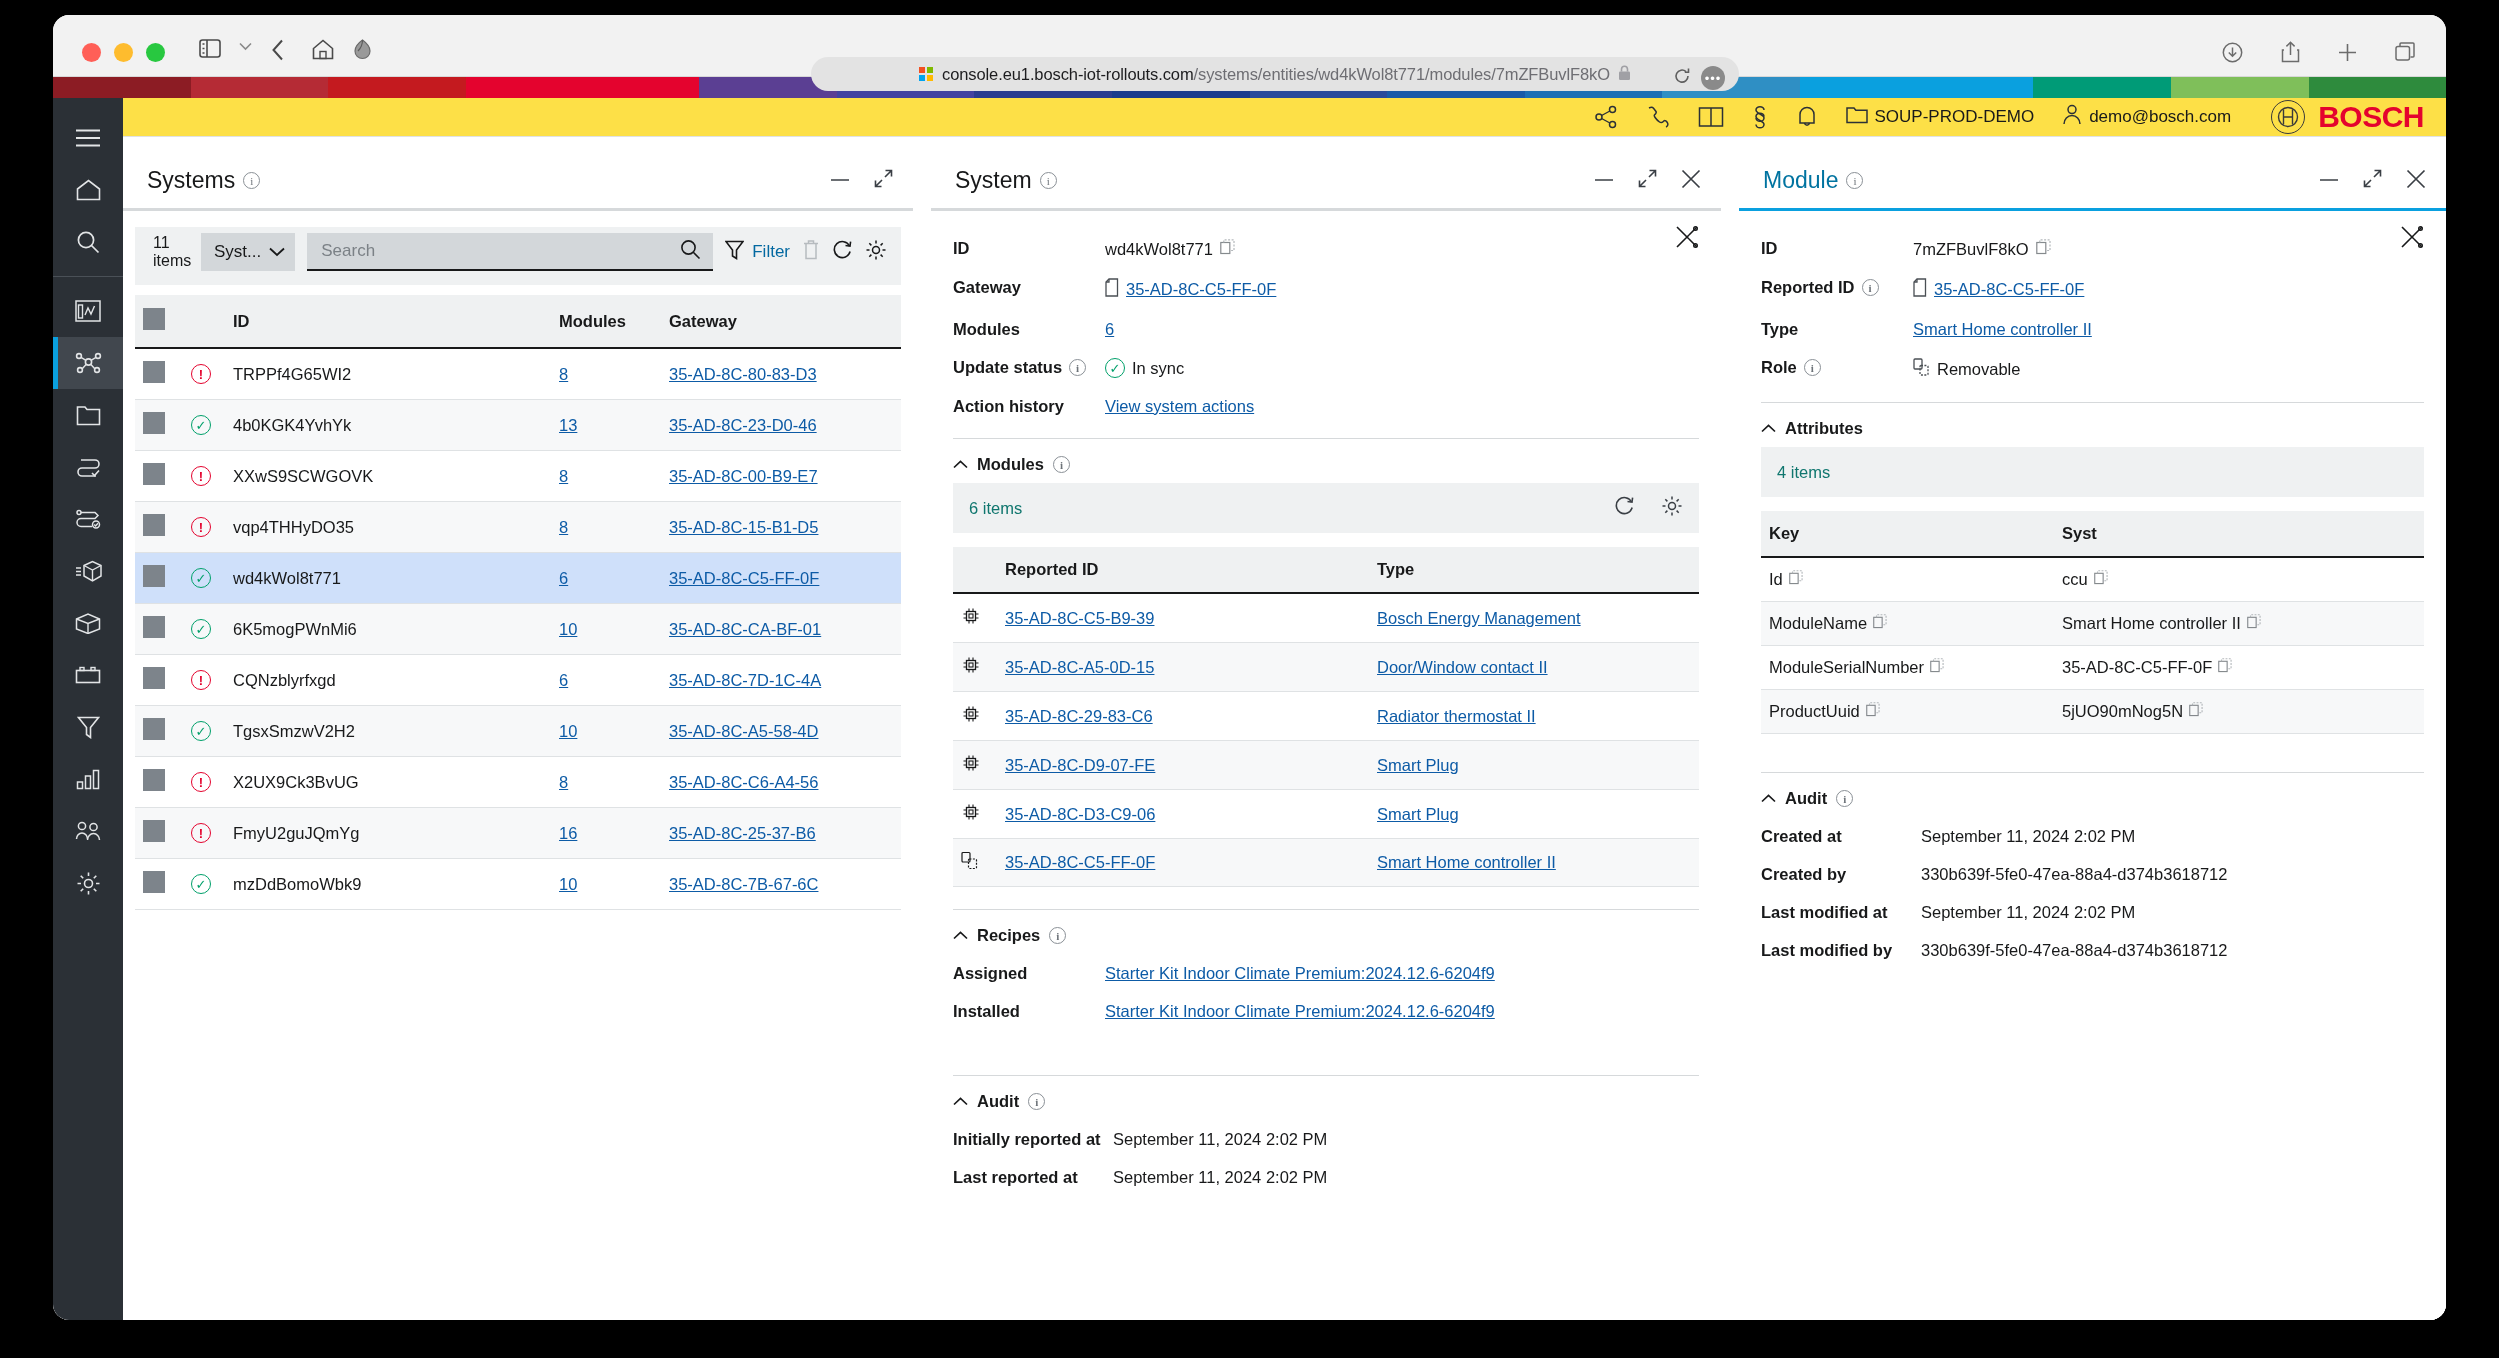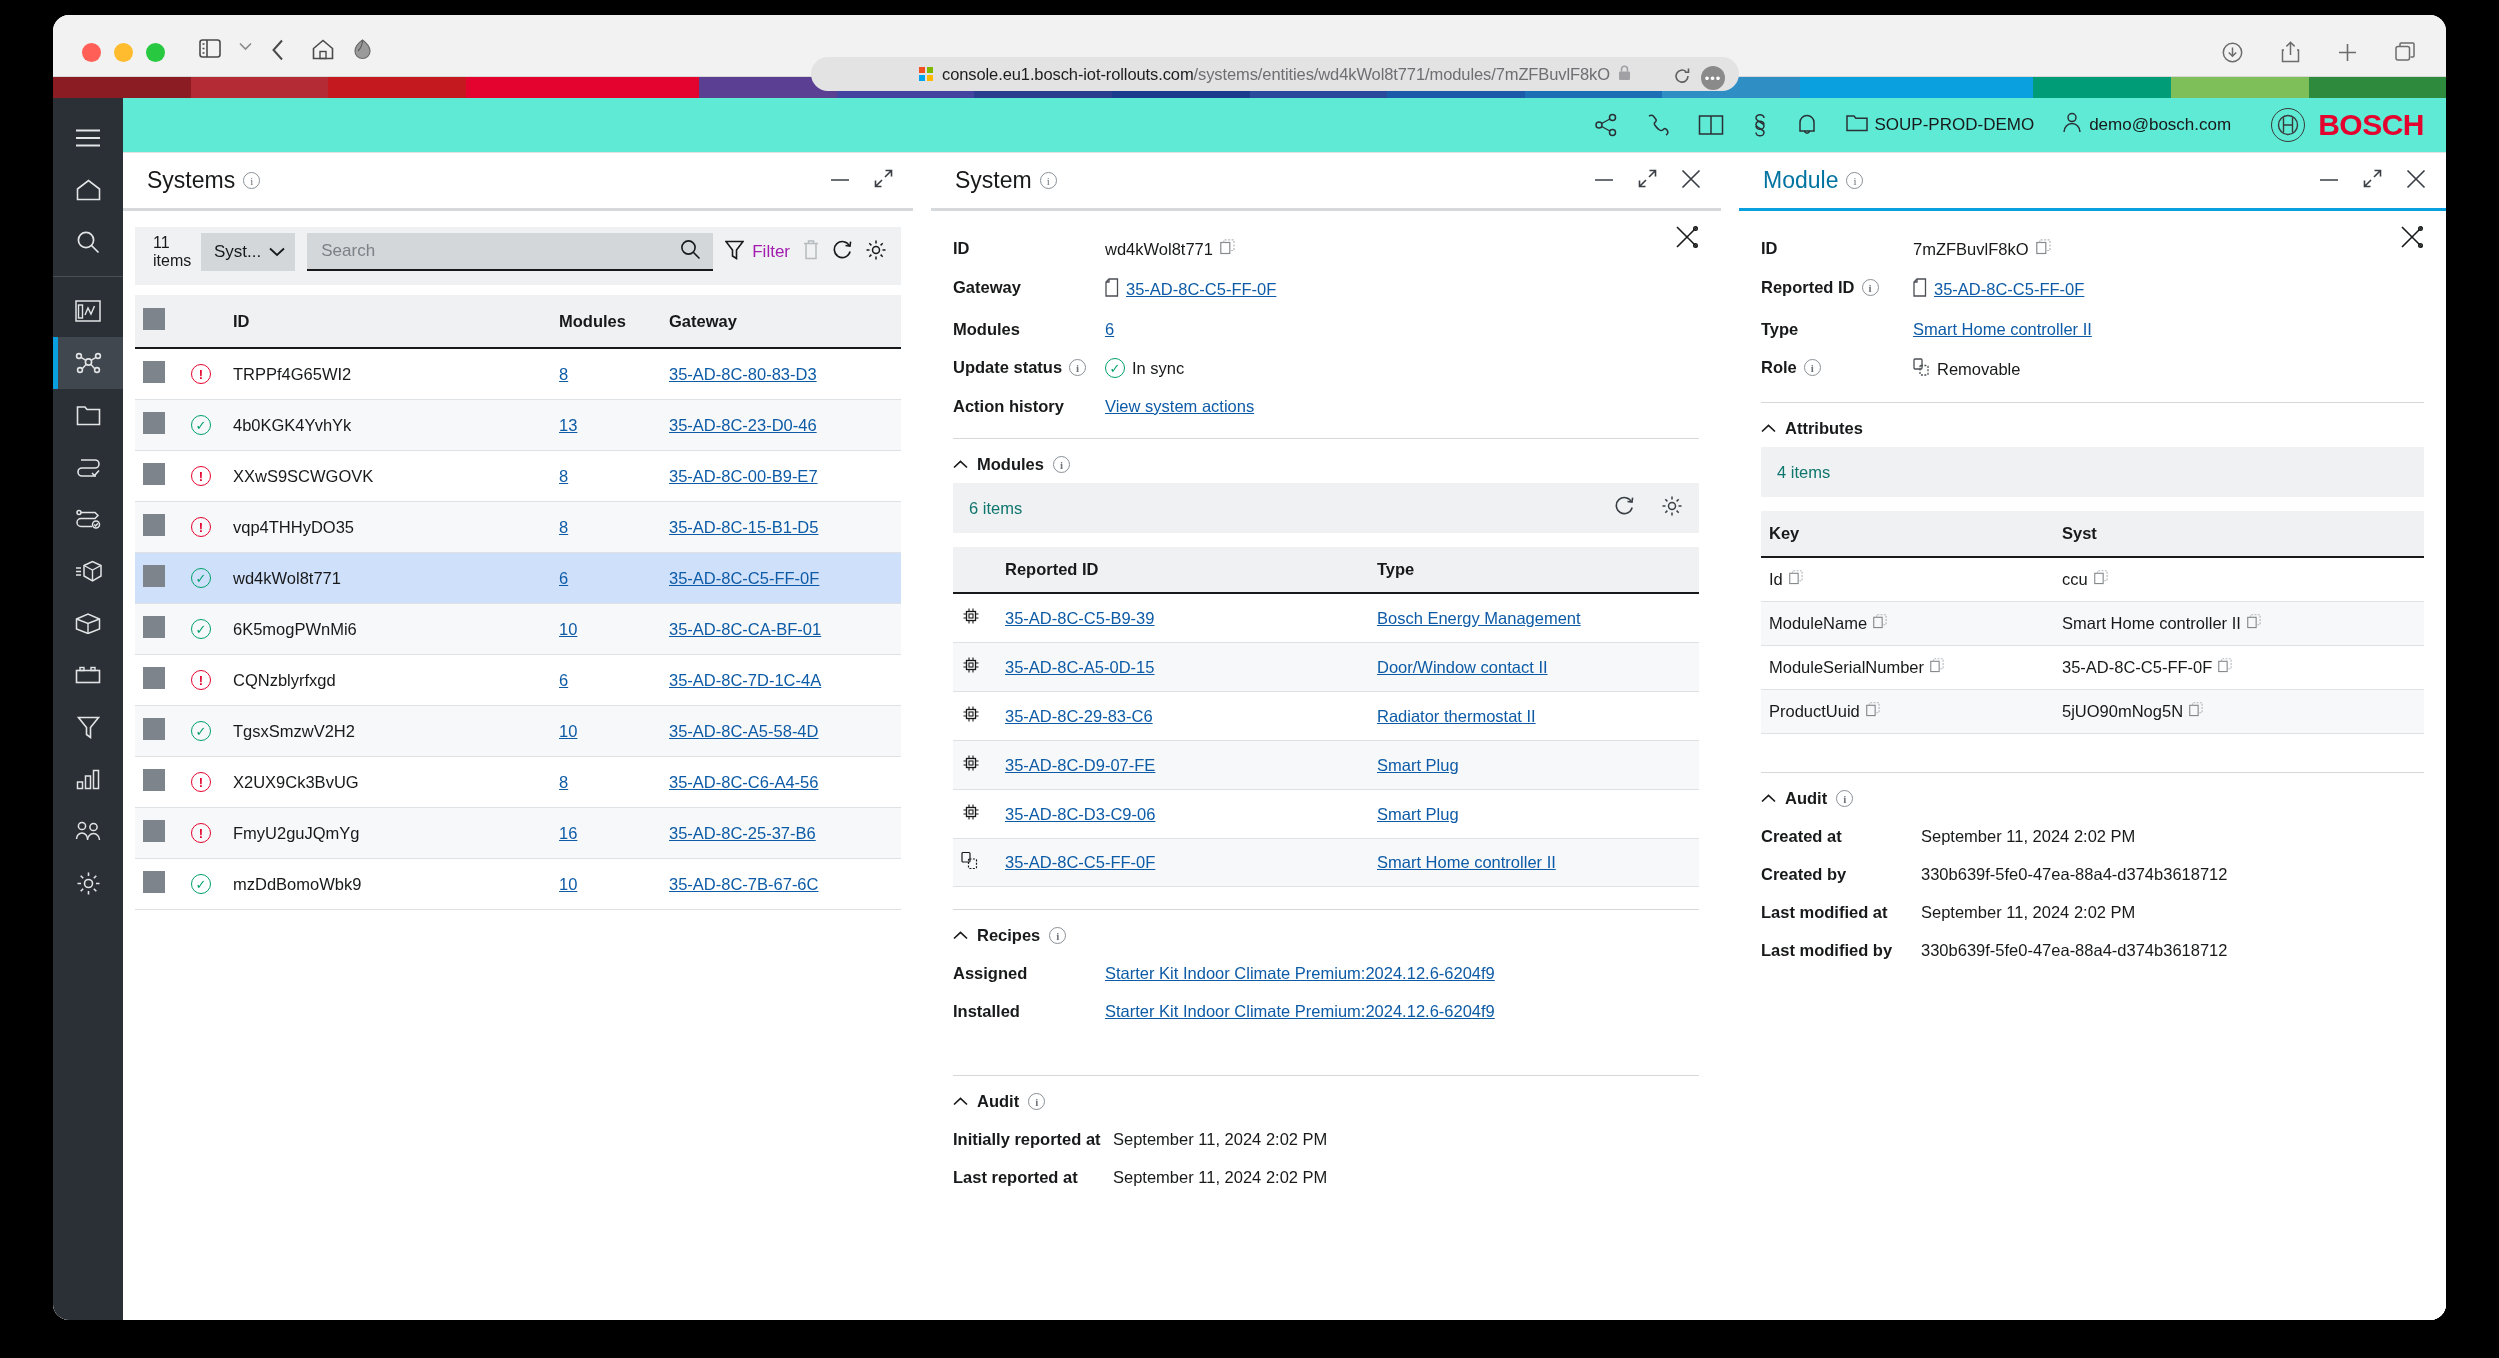--- a/index.html
+++ b/index.html
@@ -66,21 +66,21 @@
   .rail-item.active { background:#41474e; }
   .rail-item.active::before { content:""; position:absolute; left:0; top:0; bottom:0;
                width:5px; background:#0aa0df; }
   .rail-sep { height:1px; background:#4a5057; margin:8px 0; }
 
   
   #content { flex:1; display:flex; position:relative; background:#fff; }
 
   
   #appheader {
-    position:absolute; left:0; right:0; top:0; height:55px; background:#5eead4;
+    position:absolute; left:0; right:0; top:0; height:39px; background:#fde047;
     border-bottom:1px solid #e0e2e4; display:flex; align-items:center;
     justify-content:flex-end; padding-right:22px; gap:28px; z-index:5;
   }
   #appheader .hicon { color:#2b3036; display:flex; align-items:center; }
   #appheader .hitem { display:flex; align-items:center; gap:7px; font-size:17px; color:#18191a;}
   .bosch-logo { display:flex; align-items:center; gap:13px; margin-left:12px;}
   .bosch-mark { width:34px;height:34px;border:1.8px solid #3a3a3a;border-radius:50%;
                 display:flex;align-items:center;justify-content:center; }
   .bosch-word { color:#e4032e; font-weight:bold; font-size:30px; letter-spacing:-0.5px;
                 font-family:"Liberation Sans",sans-serif; }
@@ -111,21 +111,21 @@
                  padding:0 14px 8px 18px; gap:12px; margin:16px 12px 0 12px;}
   .items-count { font-size:16px; color:#18191a; line-height:1.1; width:36px;}
   .sys-select { background:#d3d7da; height:38px; min-width:92px; display:flex;
                 align-items:center; justify-content:space-between; padding:0 10px 0 13px;
                 font-size:17px; color:#18191a; gap:8px;}
   .sys-search { background:#d3d7da; height:38px; flex:1; display:flex; align-items:center;
                 padding:0 12px 0 14px; border-bottom:2px solid #18191a; position:relative;}
   .sys-search input { background:transparent; border:0; outline:0; font-size:17px;
                       color:#18191a; width:100%; font-family:"Liberation Sans",sans-serif;}
   .sys-search input::placeholder { color:#7b8186; }
-  .tb-btn { display:flex; align-items:center; gap:8px; font-size:17px; color:#a21caf;}
+  .tb-btn { display:flex; align-items:center; gap:8px; font-size:17px; color:#0369a1;}
   .tb-btn.dis { color:#b6bbbf; }
 
   
   table.grid { width:100%; border-collapse:collapse; }
   table.grid th {
     text-align:left; font-size:16.5px; color:#18191a; font-weight:bold;
     padding:13px 8px; background:#eff1f2; border-bottom:2px solid #18191a;
   }
   table.grid td { font-size:16.5px; color:#18191a; padding:12px 8px;
                   border-bottom:1px solid #dfe2e4; }

